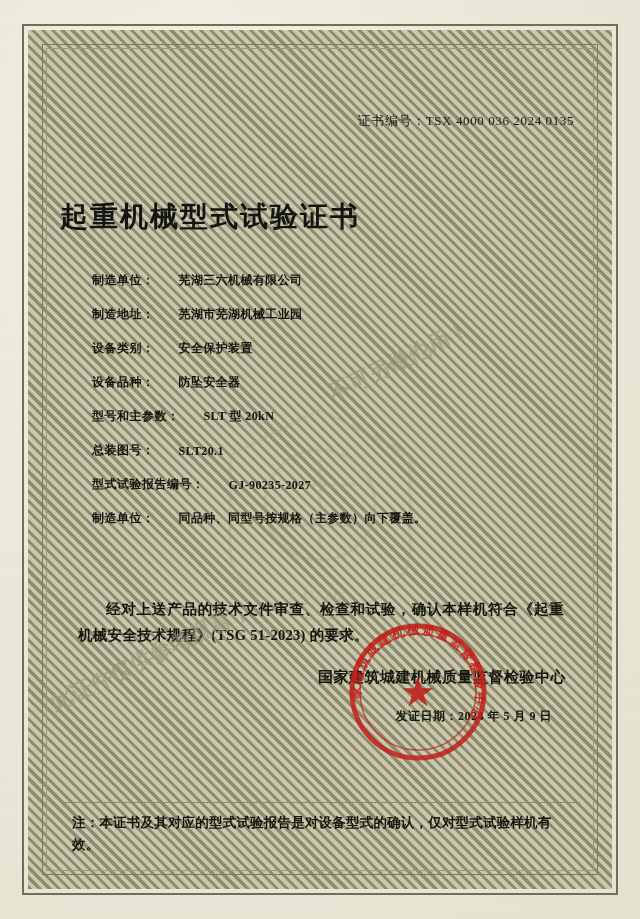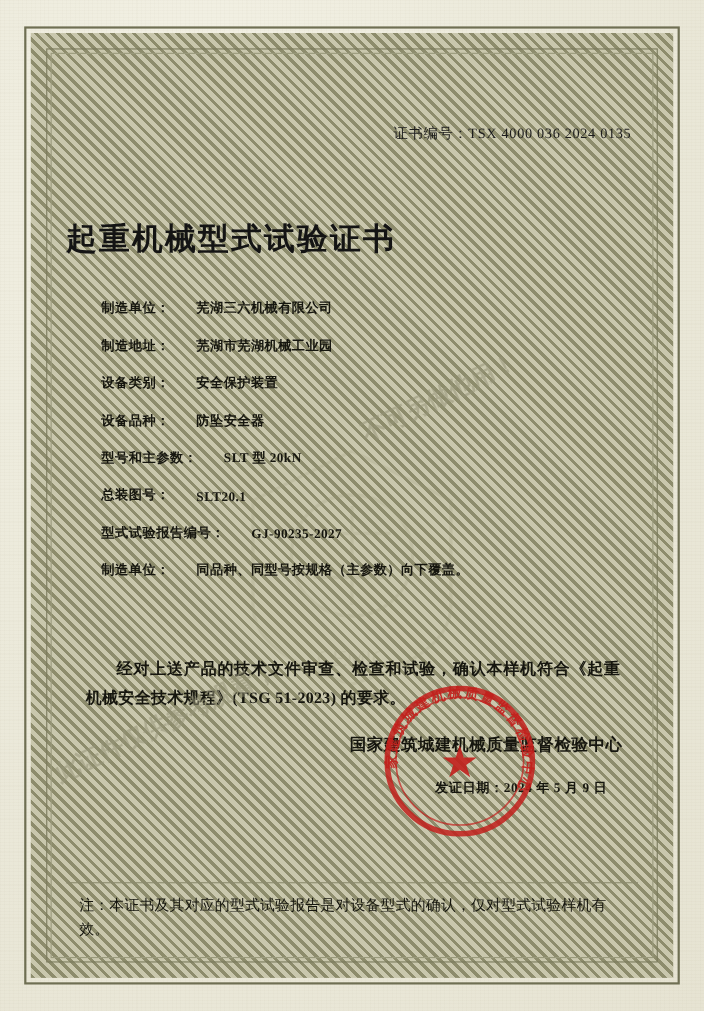--- a/index.html
+++ b/index.html
@@ -195,21 +195,21 @@
     right: 0;
     top: 742px;
     border-top: 1px solid #8b8a6d;
   }
   .footer-note {
     position: absolute;
     top: 752px;
     left: 12px;
     right: 12px;
     font-size: 13.5px;
-    font-weight: normal;
+    font-weight: bold;
     color: #16160f;
     letter-spacing: 0.2px;
     line-height: 22px;
   }
 
   
   .wm-text {
     position: absolute;
     color: rgba(150,148,120,0.55);
     font-size: 22px;

